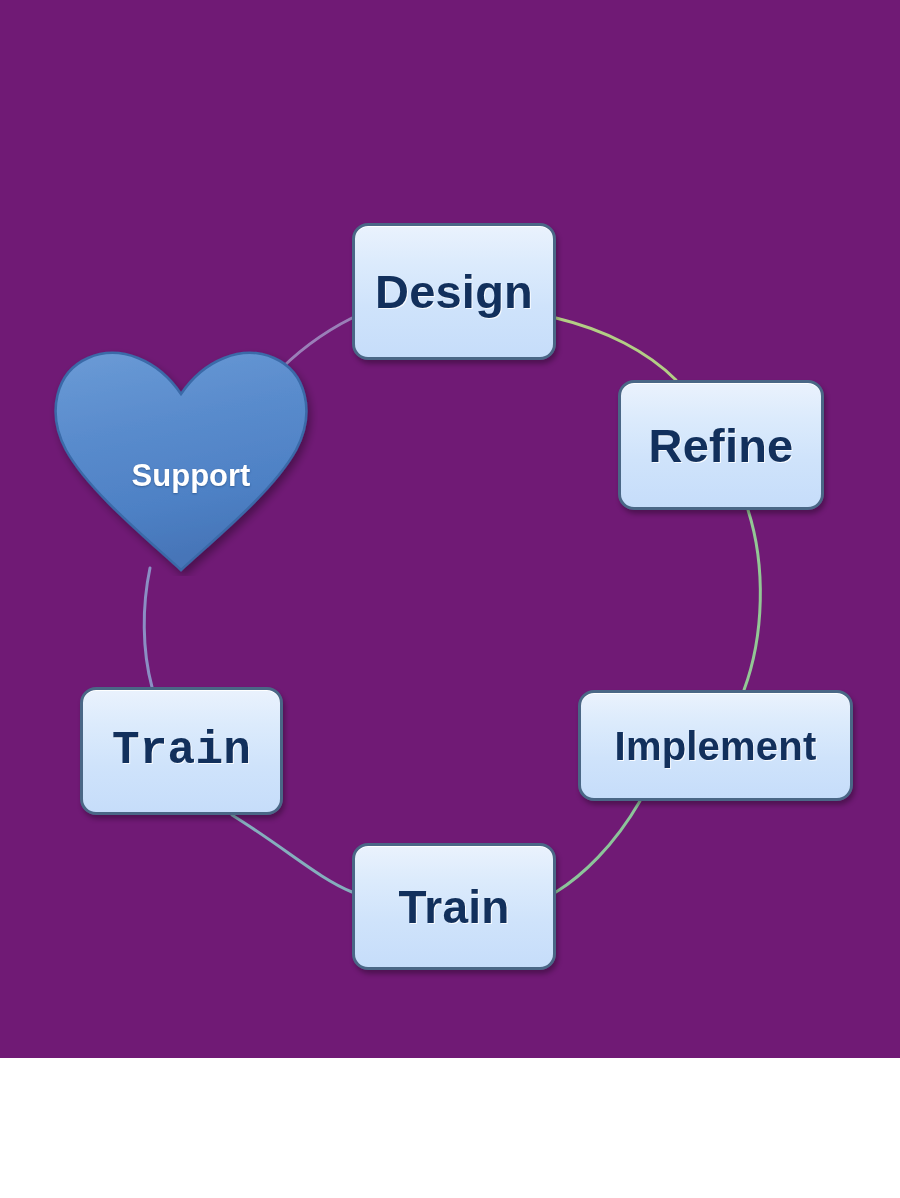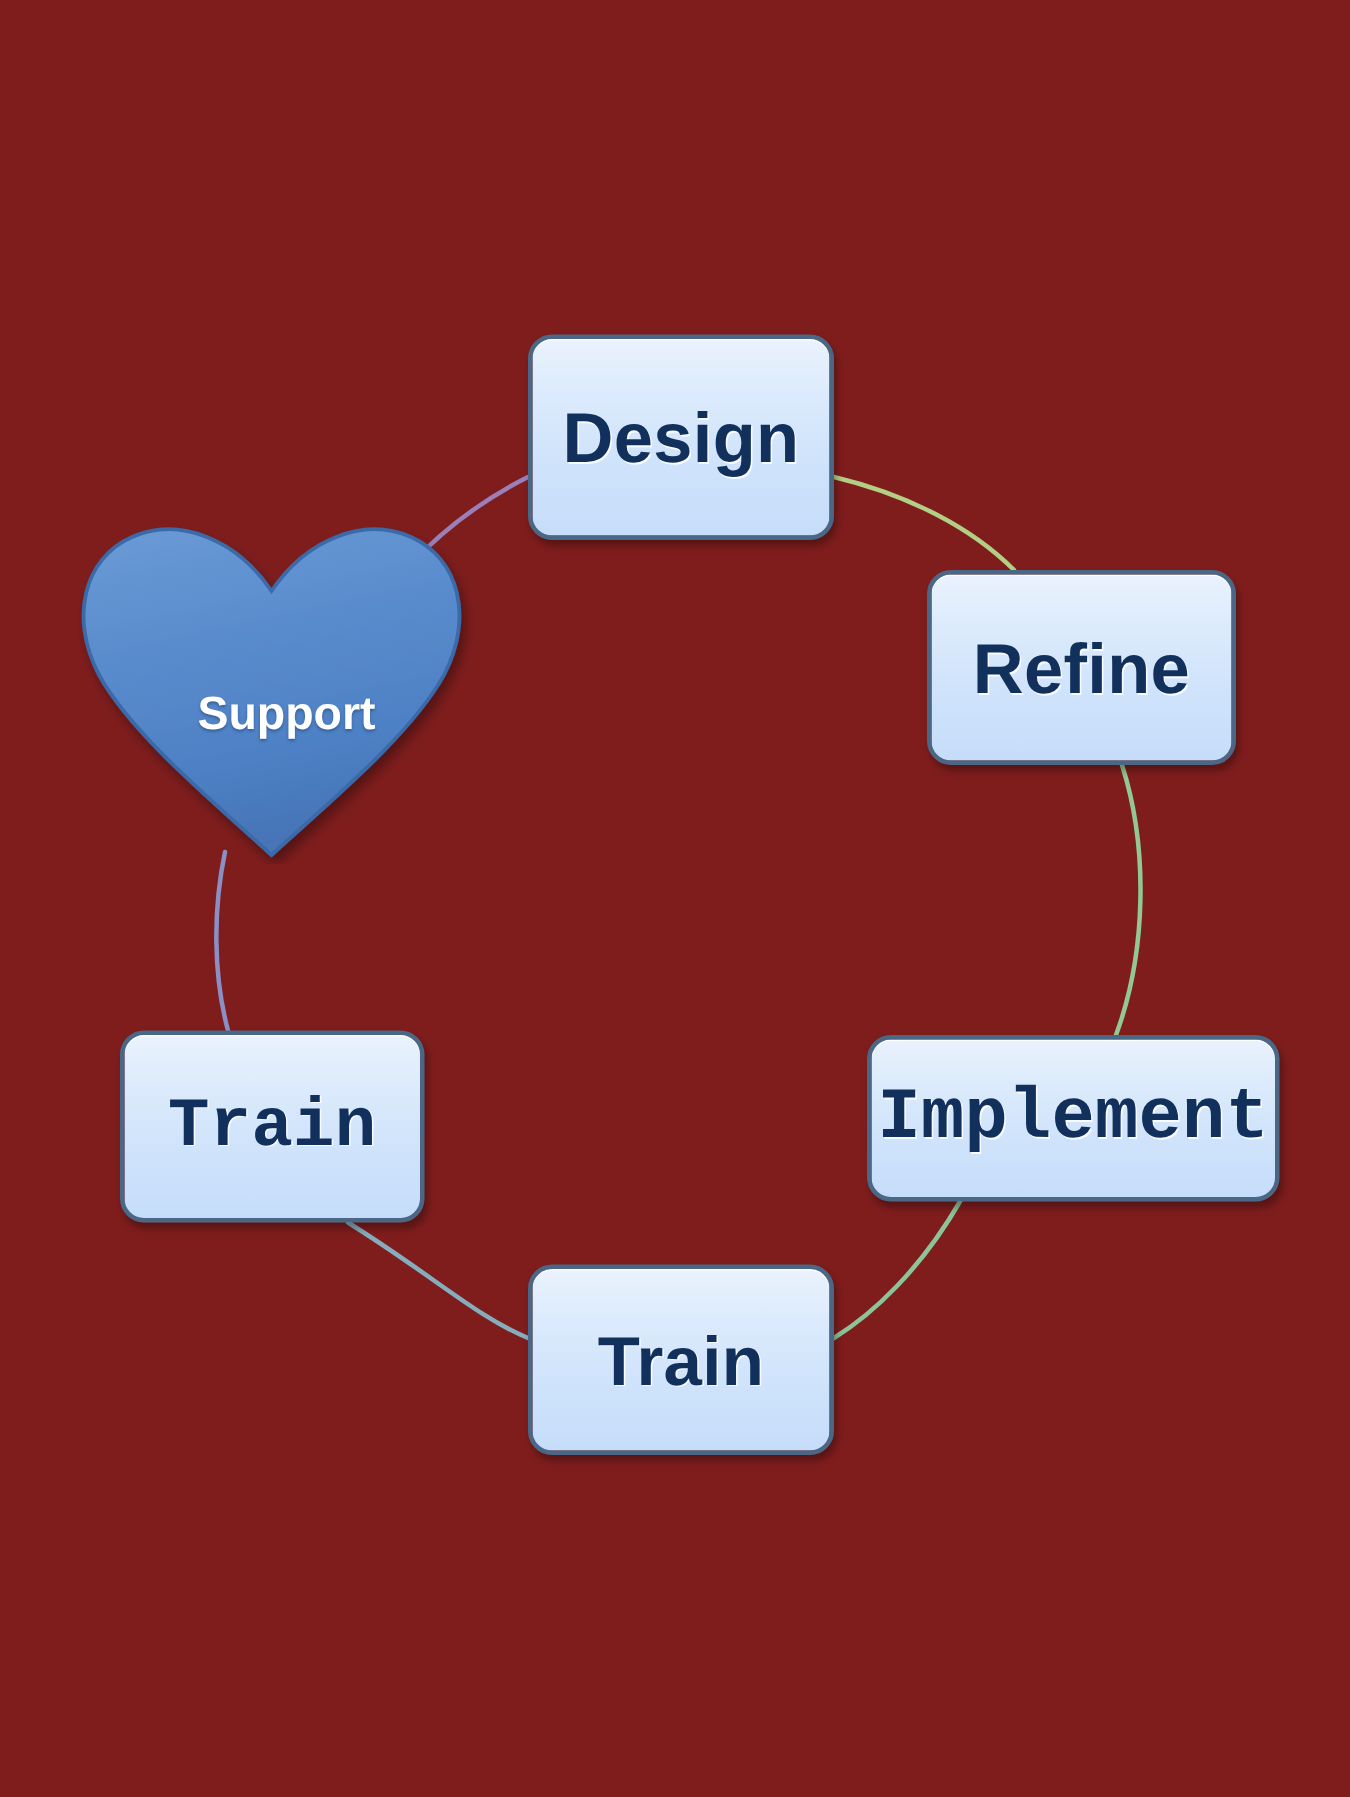--- a/index.html
+++ b/index.html
@@ -11,22 +11,22 @@
   body {
     width: 900px;
     height: 1198px;
     font-family: "Liberation Sans", sans-serif;
     overflow: hidden;
   }
 
   #canvas {
     position: relative;
     width: 900px;
-    height: 1198px;
-    background: #7f1d1d;
+    height: 1058px;
+    background: #701a75;
   }
 
   
   #connectors {
     position: absolute;
     left: 0;
     top: 0;
     width: 900px;
     height: 1198px;
     z-index: 1;
@@ -73,21 +73,21 @@
   }
 
   
   #node-design   { left: 352px; top: 223px; width: 204px; height: 137px; }
   #node-design   .label { font-size: 47px; }
 
   #node-refine   { left: 618px; top: 380px; width: 206px; height: 130px; }
   #node-refine   .label { font-size: 47px; }
 
   #node-implement{ left: 578px; top: 690px; width: 275px; height: 111px; }
-  #node-implement .label { font-size: 48px; font-family: Liberation Mono, monospace; }
+  #node-implement .label { font-size: 40px; }
 
   #node-test     { left: 352px; top: 843px; width: 204px; height: 127px; }
   #node-test     .label { font-size: 46px; }
 
   #node-train    { left: 80px;  top: 687px; width: 203px; height: 128px; font-family: Liberation Mono, monospace; }
   #node-train    .label { font-size: 46px; }
 
   
   #node-support {
     left: 48px;

